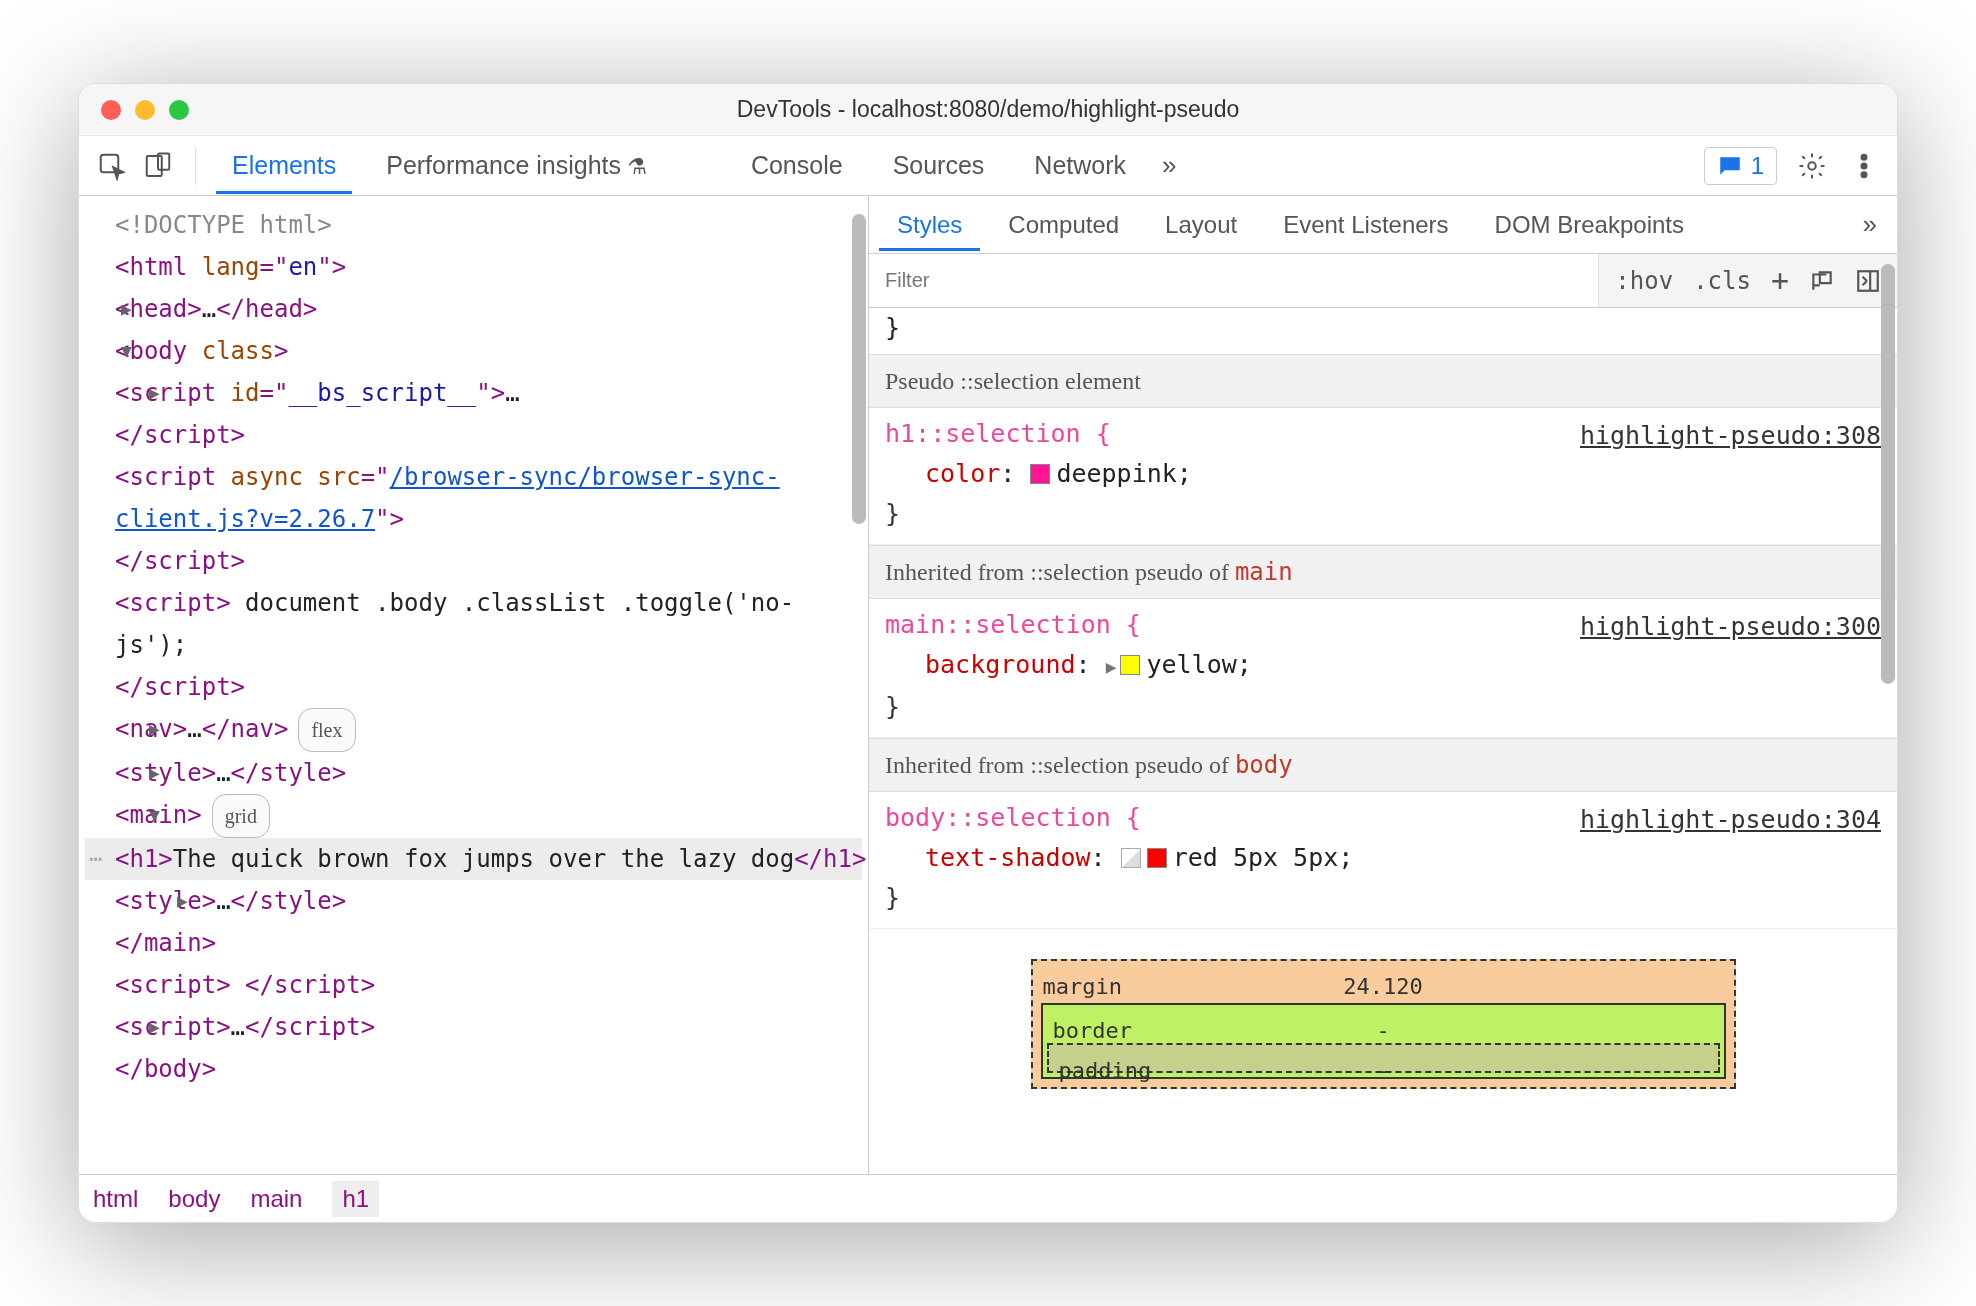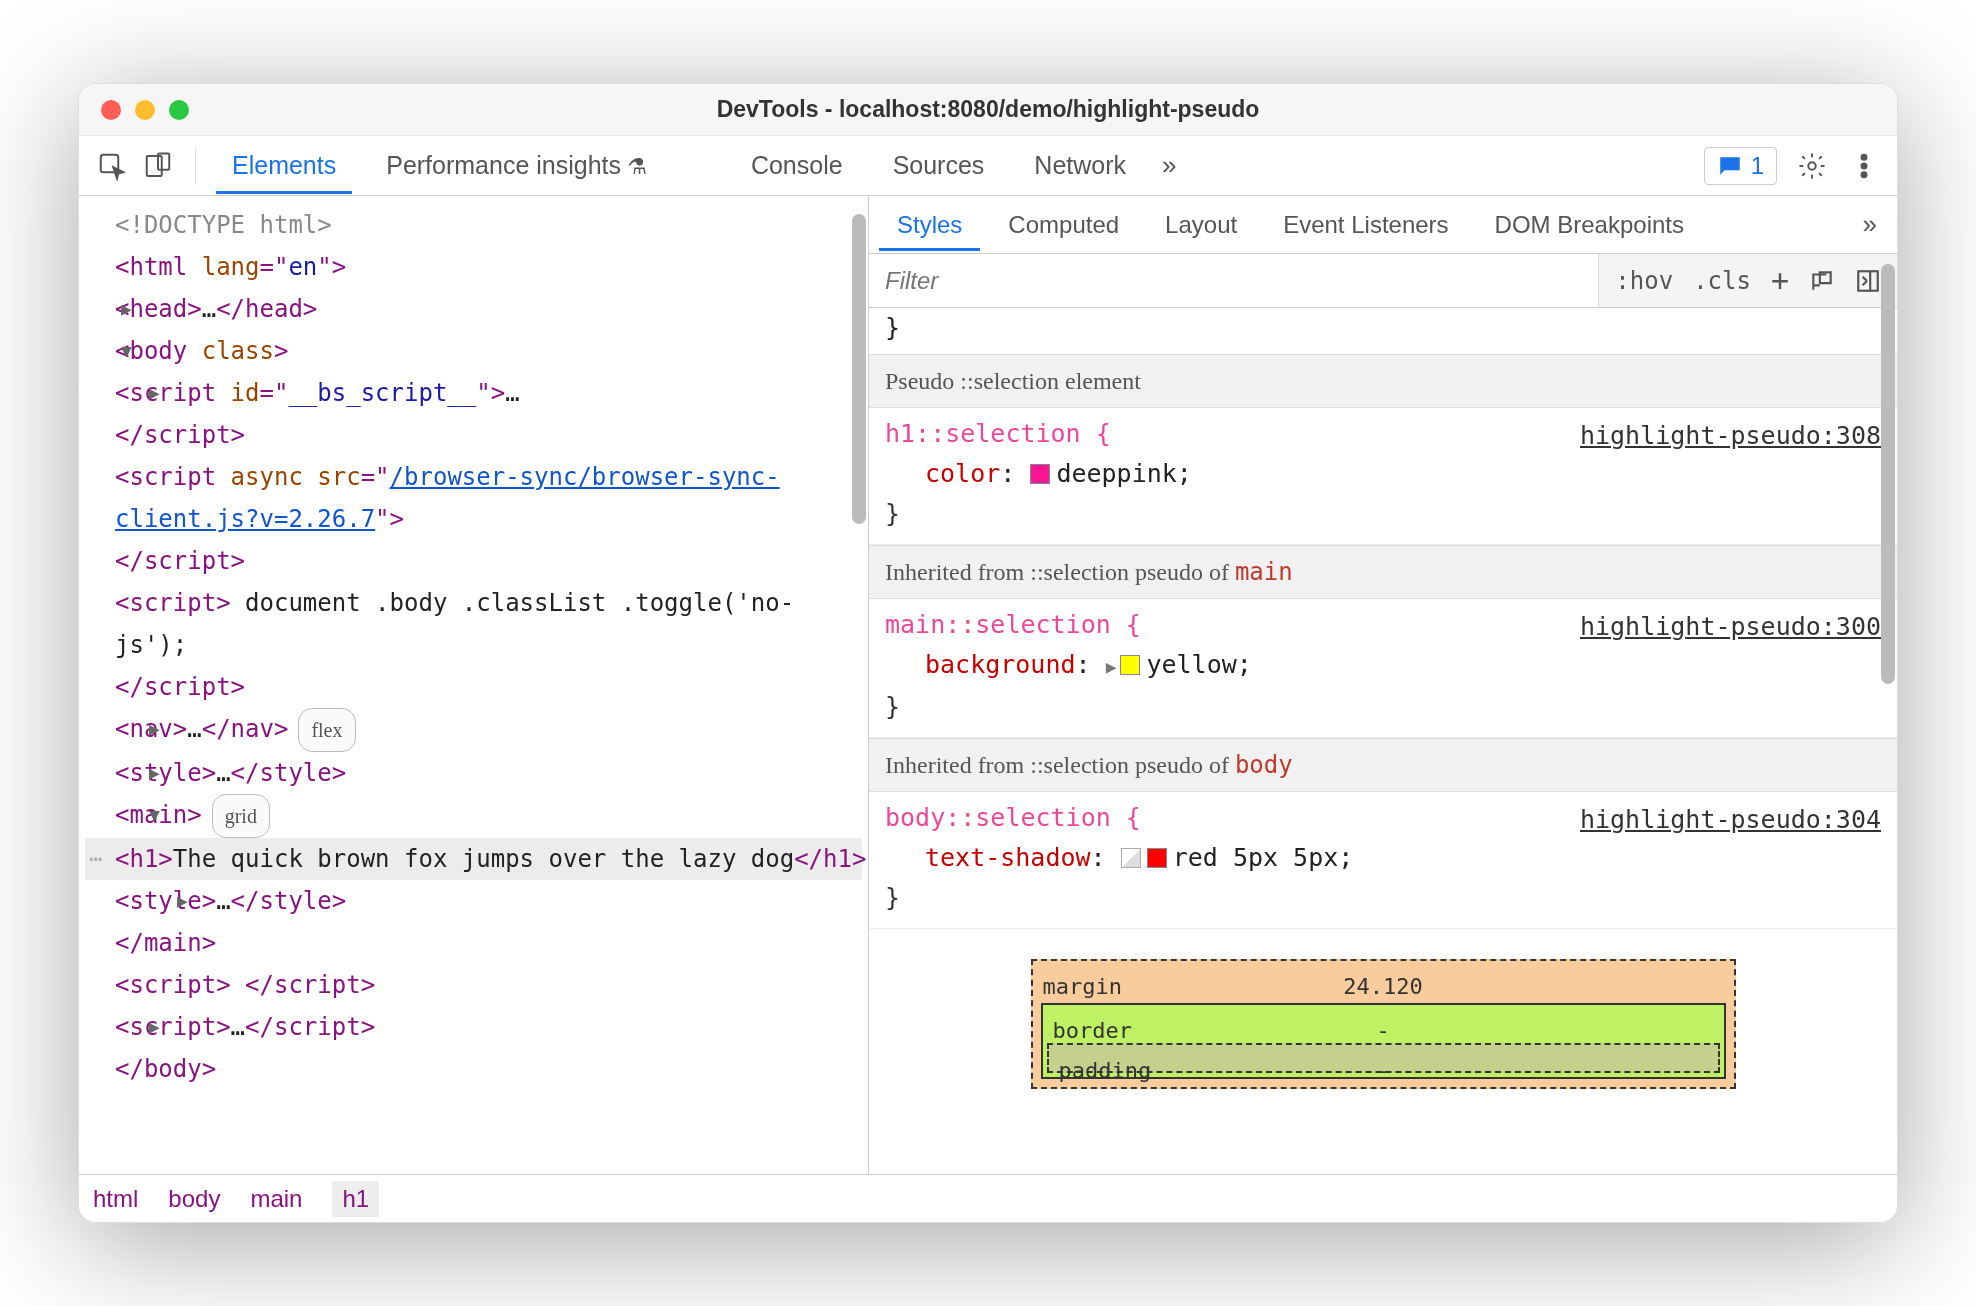--- a/index.html
+++ b/index.html
@@ -31,21 +31,21 @@
   .titlebar {
     height:52px;
     background:#f6f6f6;
     border-bottom:1px solid #e8e8e8;
     display:flex; align-items:center;
     position:relative;
   }
   .traffic { display:flex; gap:14px; margin-left:22px;}
   .dot{width:20px;height:20px;border-radius:50%;}
   .red{background:#ff5f57;} .yellow{background:#febc2e;} .green{background:#28c840;}
-  .title { position:absolute; left:0; right:0; text-align:center; font-weight:700; font-size:23px; color:#333;}
+  .title { position:absolute; left:0; right:0; text-align:center; font-weight:400; font-size:23px; color:#333;}
   .toolbar {
     height:60px; border-bottom:1px solid #ccc;
     display:flex; align-items:center; padding:0 16px;
     gap:12px;
   }
   .tb-icon{width:34px;height:34px;display:flex;align-items:center;justify-content:center;color:#555;}
   .tb-icon svg{width:30px;height:30px;stroke:#555;fill:none;stroke-width:1.6;}
   .tb-sep{width:1px;height:38px;background:#ddd;margin:0 8px;}
   .tabs{display:flex;align-items:center;gap:18px;font-size:25px;color:#555;}
   .tab{padding:14px 16px; cursor:pointer;}
@@ -72,21 +72,21 @@
   .selected{background:#ececec;}
   .gutter-dots{position:absolute;left:0px;color:#aaa;font-size:22px;}
   .crumbs{position:absolute;bottom:0;left:0;right:0;height:48px;border-top:1px solid #ccc;display:flex;align-items:center;font-size:24px;color:#881280;padding:0 14px;gap:30px;background:#fff;}
   .crumb.sel{background:#eee;padding:4px 10px;}
   .right{flex:1;display:flex;flex-direction:column;overflow:hidden;}
   .rtabs{display:flex;align-items:center;font-size:24px;color:#555;border-bottom:1px solid #ccc;padding:0 10px;height:58px;gap:10px;}
   .rtab{padding:12px 18px;cursor:pointer;}
   .rtab.active{color:#1a73e8;border-bottom:3px solid #1a73e8;padding-bottom:9px;}
   .rtabs .more{margin-left:auto;font-size:26px;color:#555;padding:0 10px;}
   .filterbar{display:flex;align-items:center;border-bottom:1px solid #ccc;height:54px;}
-  .filterbar input{flex:1;border:none;font-size:24px;padding:0 16px;outline:none;color:#777;font-style:italic;}
+  .filterbar input{flex:1;border:none;font-size:20px;padding:0 16px;outline:none;color:#777;}
   .filterbar .opts{display:flex;align-items:center;gap:20px;padding:0 16px;font-family:Menlo,monospace;font-size:24px;color:#555;background:#f4f4f4;height:100%;border-left:1px solid #ddd;}
   .filterbar .ic{width:26px;height:26px;}
   .styles{flex:1;overflow:auto;font-family:Menlo,Consolas,monospace;font-size:25px;line-height:40px;}
   .peek{padding:0 16px 6px;color:#222;}
   .sect-header{background:#f1f1f1;border-top:1px solid #ddd;border-bottom:1px solid #ddd;padding:6px 16px;color:#555;font-family:-apple-system;font-size:24px;}
   .sect-header .inh{color:#c0392b;font-family:Menlo,monospace;}
   .rule{padding:6px 16px 10px;border-bottom:1px solid #eee;position:relative;}
   .rule .src{position:absolute;right:16px;top:8px;text-decoration:underline;color:#333;}
   .rule .sel{color:#ec4899;}
   .rule .prop{color:#c80000;margin-left:40px;}

